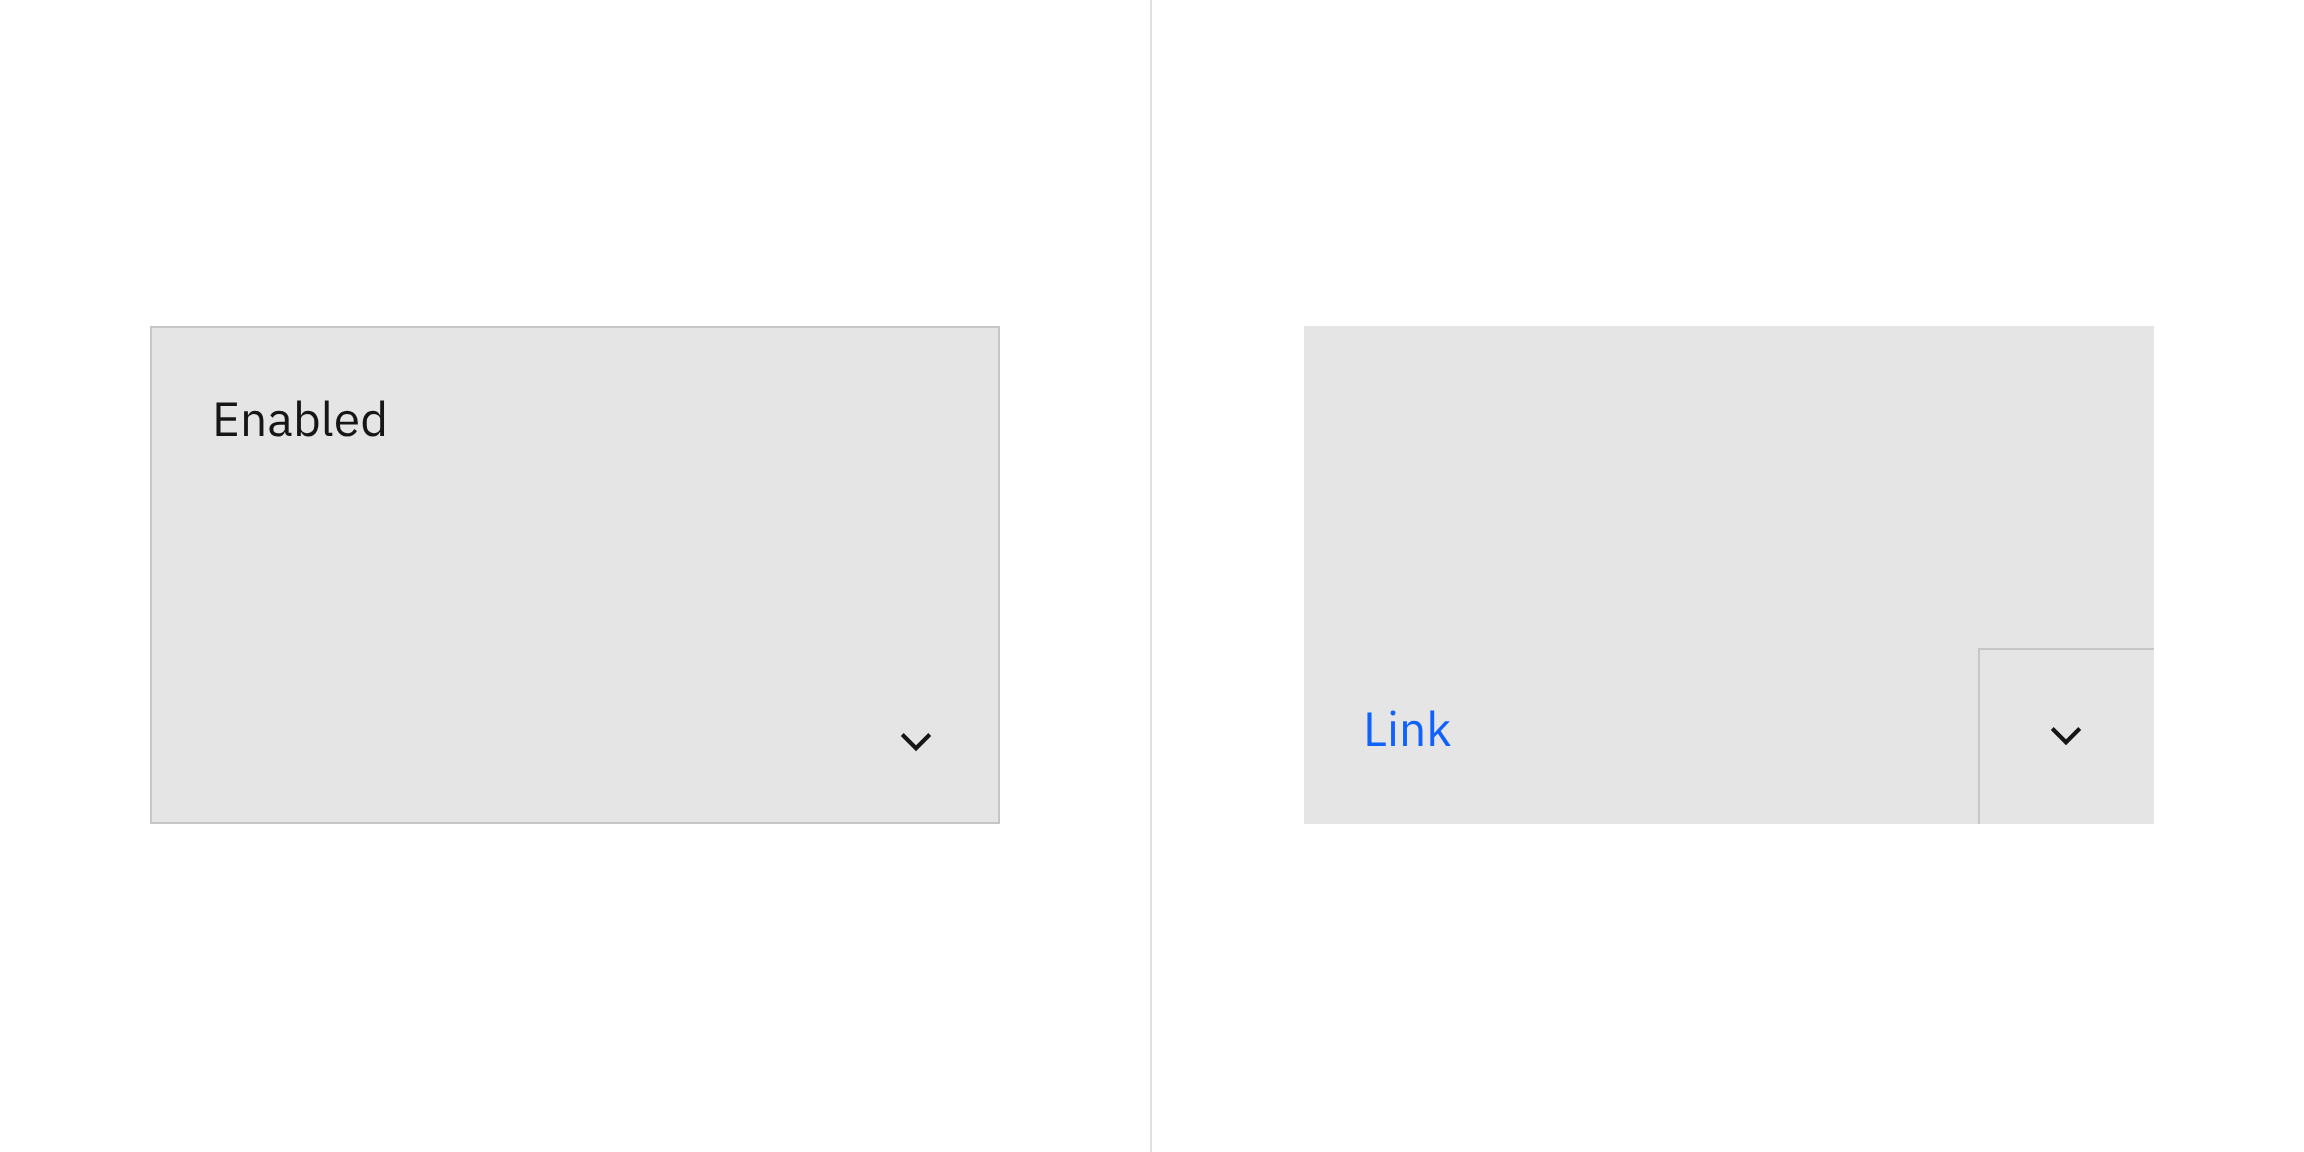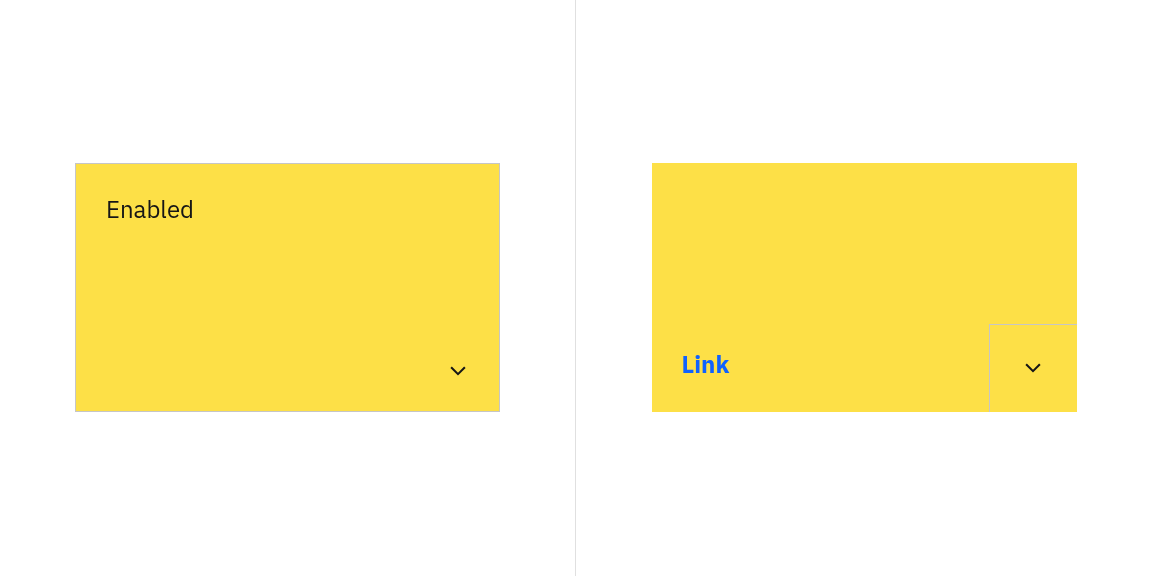--- a/index.html
+++ b/index.html
@@ -24,21 +24,21 @@
       align-items: flex-start;
       justify-content: center;
       padding-top: 163px;
     }
     
     .panel-left {
       border-right: 1px solid #e0e0e0;
     }
     
     .tile {
-      background: #fde047;
+      background: #e5e5e5;
       width: 425px;
       height: 249px;
       position: relative;
     }
     
     .tile-bordered {
       border: 1px solid #c6c6c6;
     }
     
     .tile-title {
@@ -65,21 +65,21 @@
     .chevron-icon svg {
       width: 22px;
       height: 22px;
     }
     
     .link-text {
       position: absolute;
       bottom: 32px;
       left: 30px;
       font-size: 24px;
-      font-weight: 700;
+      font-weight: 400;
       color: #0f62fe;
       cursor: pointer;
     }
     
     .expand-button {
       position: absolute;
       bottom: 0;
       right: 0;
       width: 88px;
       height: 88px;

